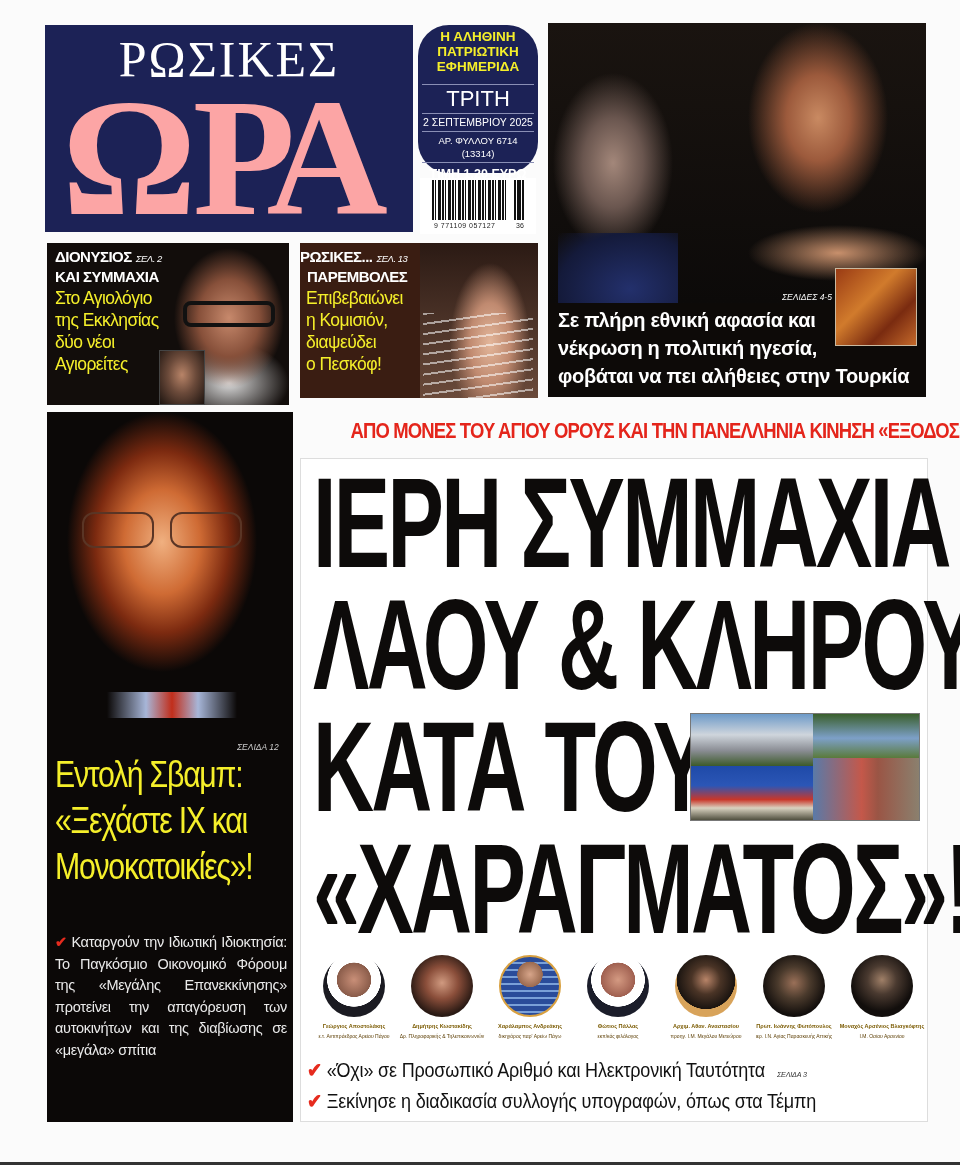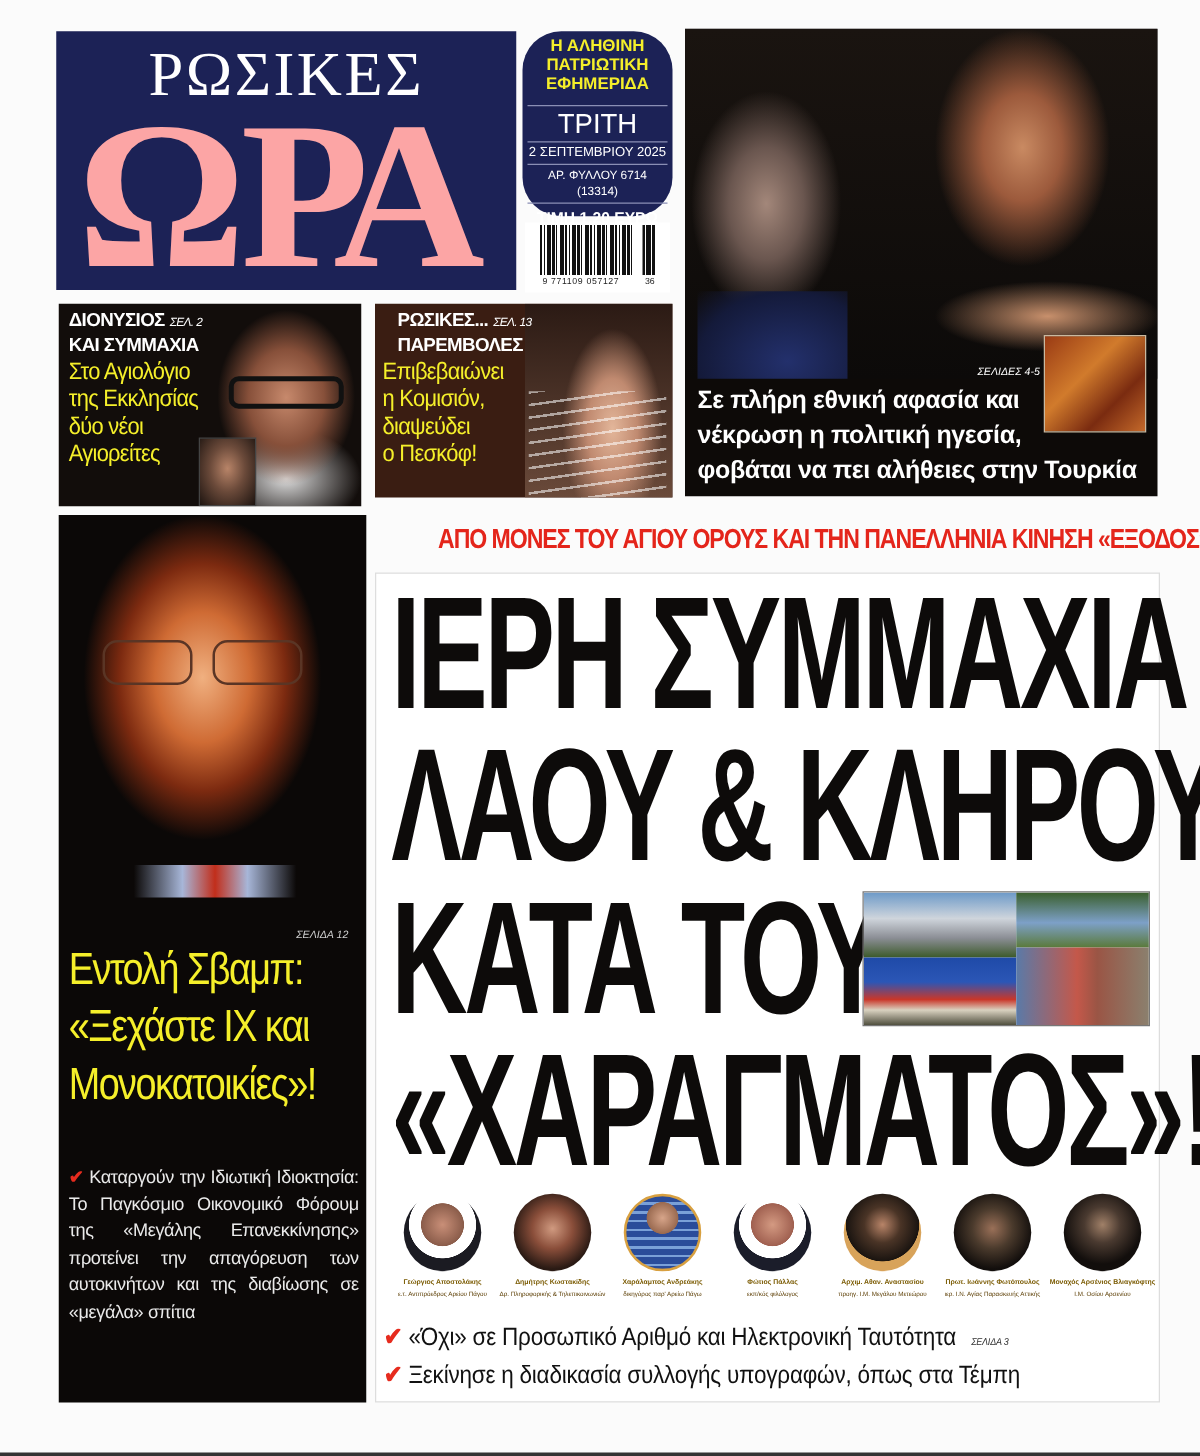--- a/index.html
+++ b/index.html
@@ -142,21 +142,21 @@
       <div>της Εκκλησίας</div>
       <div>δύο νέοι</div>
       <div>Αγιορείτες</div>
     </div>
     <div class="inset"></div>
   </div>
 
   <div class="story-b">
     <div class="photo"></div>
     <div class="stairs"></div>
-    <div class="kicker" style="left:18px; top:5px;">
+    <div class="kicker" style="left:0; top:5px;text-align:right;">
       <span>ΡΩΣΙΚΕΣ...</span><span class="pg">ΣΕΛ. 13</span><br>
       <span>ΠΑΡΕΜΒΟΛΕΣ</span>
     </div>
     <div class="ystory" style="left:6px; top:44px;">
       <div>Επιβεβαιώνει</div>
       <div>η Κομισιόν,</div>
       <div>διαψεύδει</div>
       <div>ο Πεσκόφ!</div>
     </div>
   </div>

